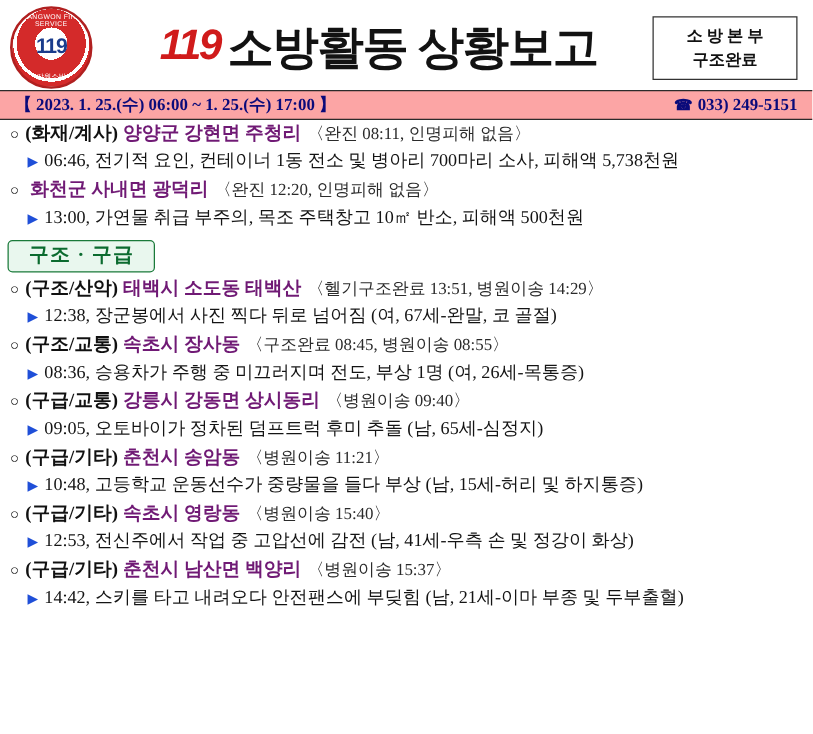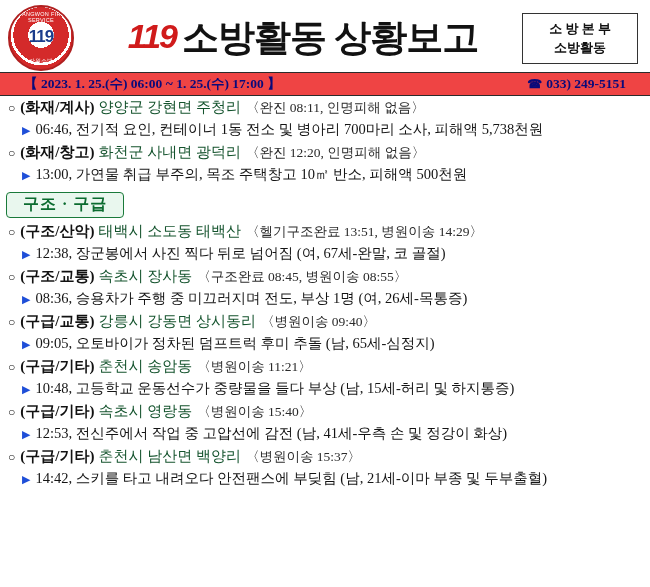--- a/index.html
+++ b/index.html
@@ -107,26 +107,26 @@
   }
 
   
   .period-bar {
     height: 24px;
     border-top: 1.5px solid #2b2b2b;
     border-bottom: 1.5px solid #2b2b2b;
     display: flex;
     align-items: center;
     justify-content: space-between;
-    padding: 0 24px;
+    padding: 0 12px;
     box-sizing: border-box;
     font-size: 13.5px;
     font-weight: bold;
     color: #0a0a7a;
-    background: #ef4444;
+    background: #fca5a5;
   }
   .period-left { white-space: nowrap; }
   .period-right {
     color: #0a0a7a;
     white-space: nowrap;
     display: flex;
     align-items: center;
     gap: 4px;
   }
   .phone-icon { font-size: 12px; }
@@ -160,22 +160,22 @@
   .bullet-o {
     font-size: 12px;
     margin-right: 5px;
     color: #111;
   }
   .cat {
     font-weight: bold;
     color: #111;
   }
   .place {
-    font-weight: normal;
-    color: #14532d;
+    font-weight: bold;
+    color: #701a75;
     margin-left: 4px;
   }
   .status {
     color: #2a2a2a;
     margin-left: 5px;
     font-size: 13.5px;
   }
 
   .entry-sub {
     display: flex;
@@ -204,21 +204,21 @@
       <div class="em-bot">강원소방</div>
     </div>
 
     <div class="title-wrap">
       <span class="title-119">119</span>
       <span class="title-main">소방활동 상황보고</span>
     </div>
 
     <div class="hq-box">
       <div>소 방 본 부</div>
-      <div>소방활동</div>
+      <div>구조완료</div>
     </div>
   </div>
 
   <div class="period-bar">
     <div class="period-left">【 2023. 1. 25.(수) 06:00 ~ 1. 25.(수) 17:00 】</div>
     <div class="period-right">
       <span class="phone-icon">☎</span>
       <span>033) 249-5151</span>
     </div>
   </div>
@@ -235,21 +235,20 @@
         </div>
         <div class="entry-sub">
           <span class="bullet-tri">▶</span>
           <span class="sub-text">06:46, 전기적 요인, 컨테이너 1동 전소 및 병아리 700마리 소사, 피해액 5,738천원</span>
         </div>
       </div>
 
       <div>
         <div class="entry-main">
           <span class="bullet-o">○</span>
-          <span class="cat">(화재/창고)</span>
           <span class="place">화천군 사내면 광덕리</span>
           <span class="status">〈완진 12:20, 인명피해 없음〉</span>
         </div>
         <div class="entry-sub">
           <span class="bullet-tri">▶</span>
           <span class="sub-text">13:00, 가연물 취급 부주의, 목조 주택창고 10㎡ 반소, 피해액 500천원</span>
         </div>
       </div>
 
     </div>

